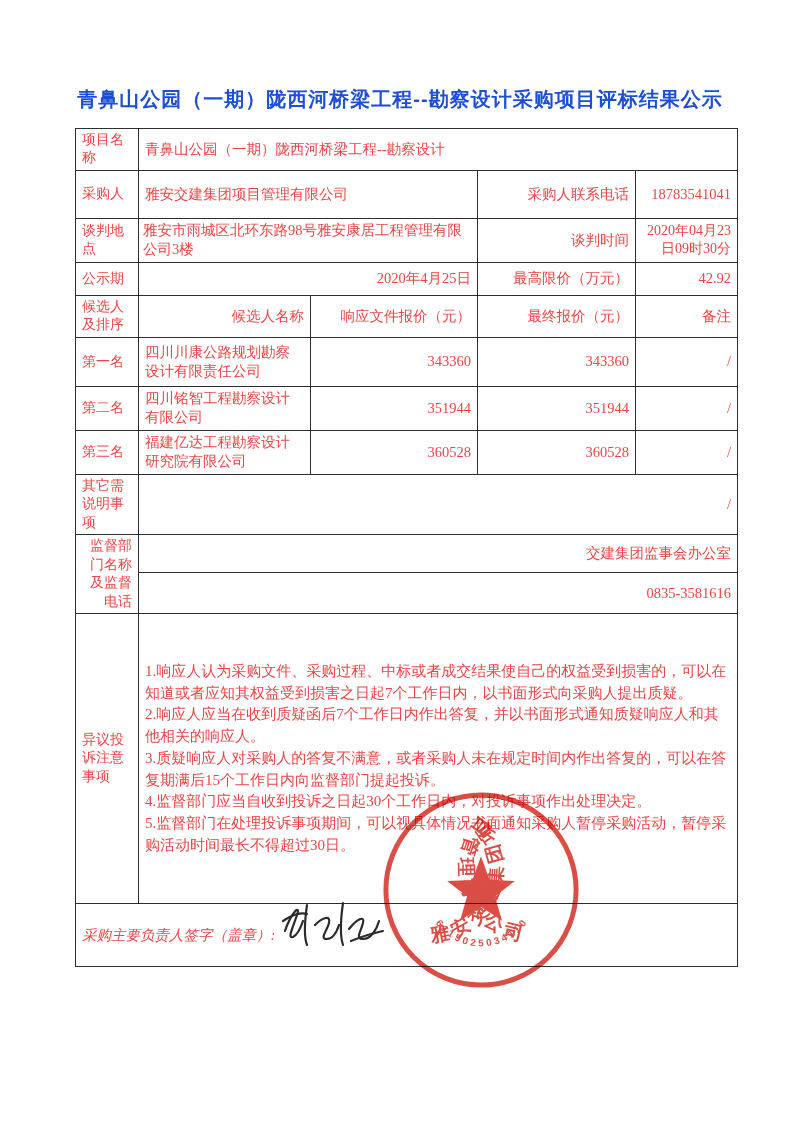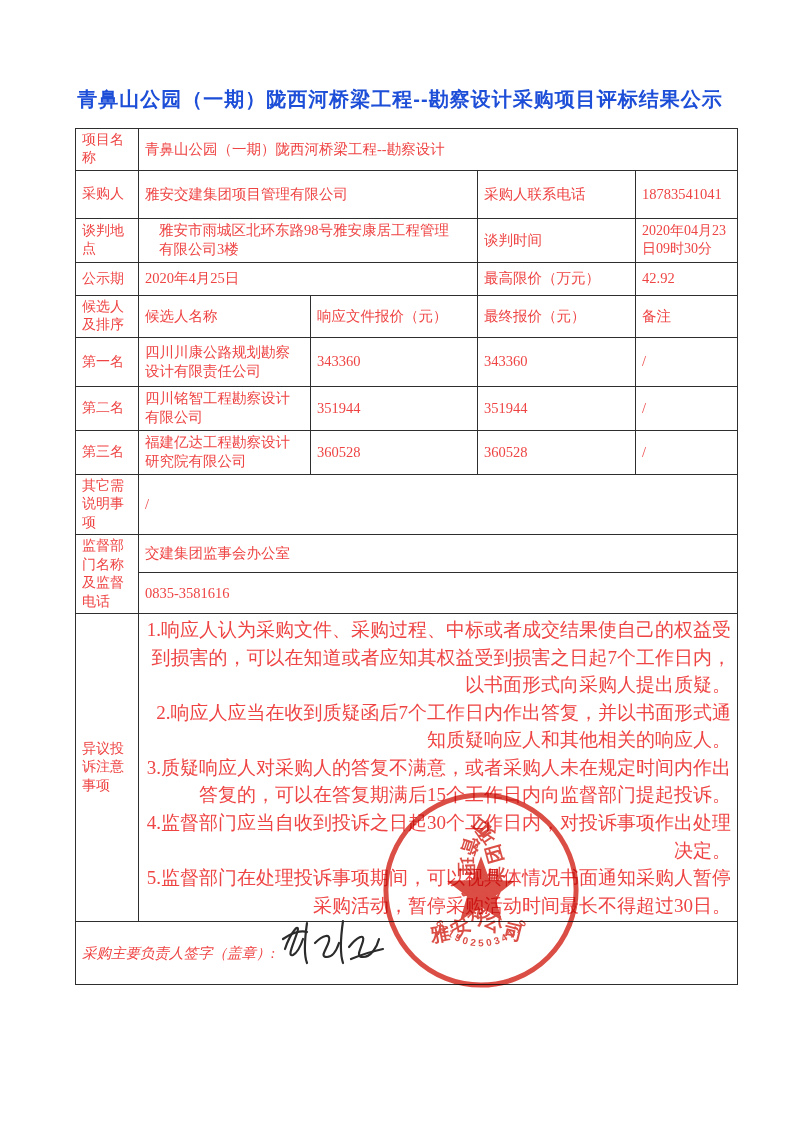--- a/index.html
+++ b/index.html
@@ -15,23 +15,23 @@
   }
   table.main{
     position:absolute;left:75px;top:128px;width:662px;
     border-collapse:collapse;table-layout:fixed;
     font-size:14.5px;color:#ef4444;
   }
   table.main td{
     border:1.6px solid #2e2e2e;padding:2px 6px;vertical-align:middle;line-height:1.32;
   }
   td.label{padding:2px 3px 2px 4px;font-size:14px;}
-  .center{text-align:left;}
+  .center{text-align:right;}
   .tight{padding:2px 2px;}
-  .objection-cell{padding:4px 9px;font-size:19px;text-align:right;}
+  .objection-cell{padding:4px 9px;font-size:15px;}
   .objection-cell p{margin:0;line-height:1.45;}
   .sig-cell{padding:2px 2px 2px 7px;}
   .sig-wrap{display:flex;align-items:center;font-style:italic;}
   .sig-svg{position:relative;top:-11px;left:2px;flex:0 0 auto;}
   .stamp{
     position:absolute;left:377px;top:786px;width:208px;height:208px;
     opacity:0.88;mix-blend-mode:multiply;z-index:5;pointer-events:none;
   }
 </style>
 </head>
@@ -56,21 +56,21 @@
 
   <tr style="height:48px">
     <td class="label">采购人</td>
     <td colspan="2">雅安交建集团项目管理有限公司</td>
     <td class="center">采购人联系电话</td>
     <td class="center tight">18783541041</td>
   </tr>
 
   <tr style="height:44px">
     <td class="label">谈判地点</td>
-    <td colspan="2" style="padding:2px 20px">雅安市雨城区北环东路98号雅安康居工程管理有限公司3楼</td>
+    <td colspan="2" style="padding:2px 4px">雅安市雨城区北环东路98号雅安康居工程管理有限公司3楼</td>
     <td class="center">谈判时间</td>
     <td class="center tight" style="font-size:14px">2020年04月23日09时30分</td>
   </tr>
 
   <tr style="height:33px">
     <td class="label">公示期</td>
     <td colspan="2" class="center">2020年4月25日</td>
     <td class="center">最高限价（万元）</td>
     <td class="center">42.92</td>
   </tr>

